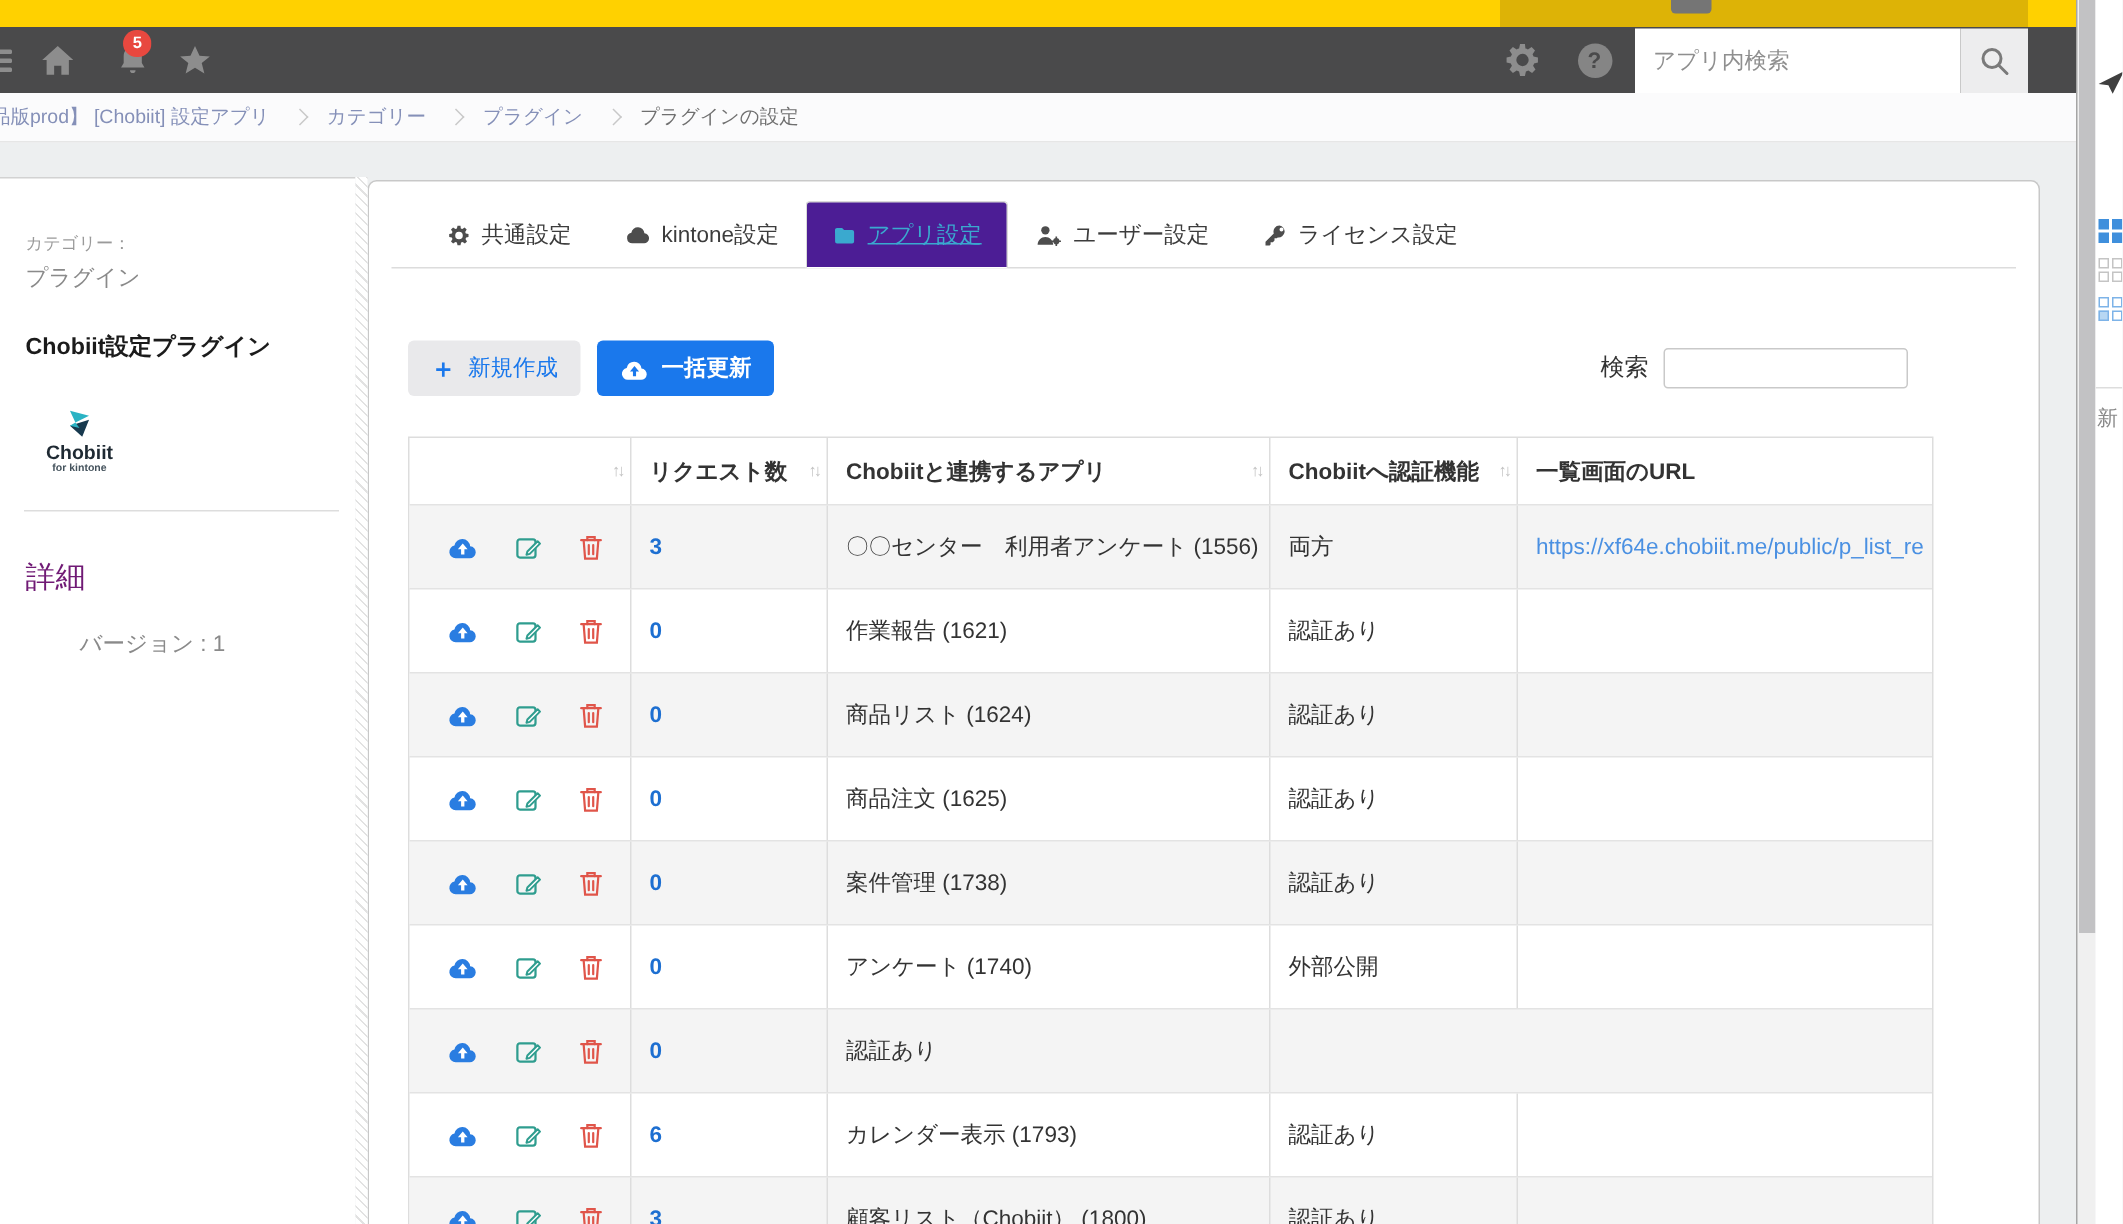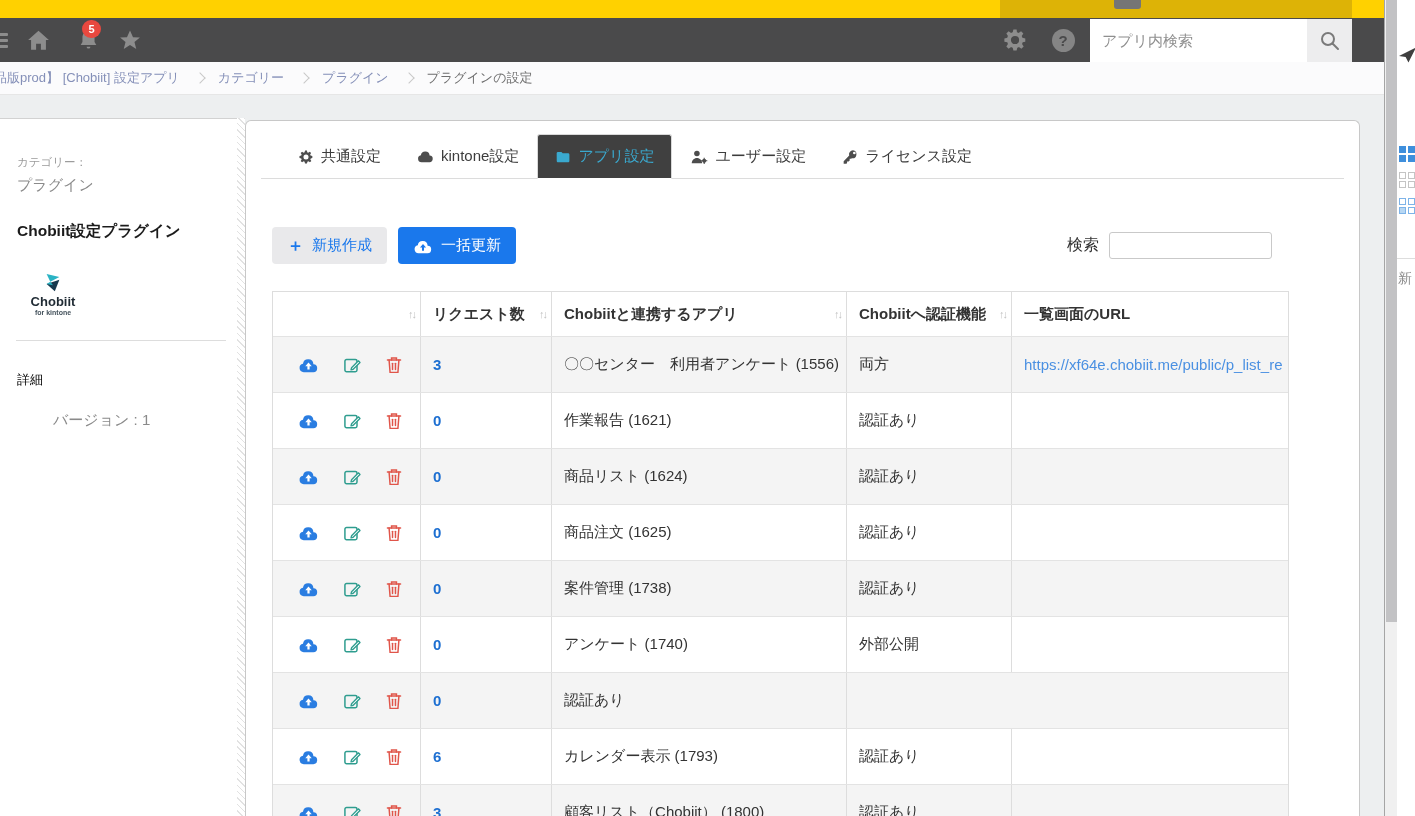--- a/index.html
+++ b/index.html
@@ -43,39 +43,39 @@
   
   .sidebar { position:absolute; left:0; top:118px; width:237px; height:698px; background:#fff;
     border-top:1px solid #d2d2d2; padding:36px 16px 0 17px; }
   .sb-cat-label { font-size:11.5px; color:#9a9a9a; margin-bottom:6px; }
   .sb-cat-value { font-size:15px; color:#8a8a8a; margin-bottom:26px; }
   .sb-plugin-name { font-size:15.5px; font-weight:bold; color:#1b1b1b; margin-bottom:31px; }
   .sb-logo { margin-left:6px; margin-bottom:24px; width:60px; text-align:center; }
   .sb-logo-name { font-size:13px; font-weight:bold; color:#1f2a33; letter-spacing:0; margin-top:1px; }
   .sb-logo-sub { font-size:7px; color:#44525c; font-weight:bold; }
   .sb-divider { border:none; border-top:1px solid #ddd; margin:0 0 30px -1px; width:210px; }
-  .sb-detail { font-size:13px; color:#000000; margin-bottom:22px; }
+  .sb-detail { font-size:20px; color:#701a75; margin-bottom:22px; }
   .sb-version { font-size:15px; color:#8a8a8a;margin-left:36px; }
   
   .gutter { position:absolute; left:237px; top:118px; width:8px; height:698px;
     background:repeating-linear-gradient(45deg,#ffffff 0px,#ffffff 3.5px,#e2e2e2 3.5px,#e2e2e2 4.5px); }
   
   .panel { position:absolute; left:245px; top:120px; width:1115px; height:696px; background:#fff;
     border:1px solid #c8c8c8; border-bottom:none; border-radius:6px 6px 0 0; overflow:hidden; }
   .tabs-wrap { margin:13px 15px 0 15px; padding-left:19px; border-bottom:1px solid #dcdcdc; display:flex; align-items:flex-end; }
   .tab { display:flex; align-items:center; gap:7px; padding:12px 17px; font-size:15px; color:#3c3c3c;
     cursor:pointer; margin-bottom:-1px; border:1px solid transparent; }
-  .tab.active { color:#3aa9cf; background:#404040; border:1px solid #d9d9d9; border-bottom:1px solid #fff;
-    border-radius:3px 3px 0 0; }
+  .tab.active { color:#3aa9cf; background:#4c1d95; border:1px solid #d9d9d9; border-bottom:1px solid #fff;
+    border-radius:3px 3px 0 0;text-decoration:underline; }
   .actions-row { margin:48px 26px 0 26px; display:flex; align-items:center; }
   .btn { display:inline-flex; align-items:center; gap:8px; border:none; border-radius:4px;
     font-size:15px; padding:9px 15px; cursor:pointer; font-family:inherit; }
   .btn-create { background:#e9e9eb; color:#1a78ec; }
   .btn-create .plus { font-size:17px; font-weight:bold; line-height:1; }
-  .btn-bulk { background:#1a78ec; color:#fff; margin-left:11px; }
+  .btn-bulk { background:#1a78ec; color:#fff; margin-left:11px;font-weight:bold; }
   .search-group { margin-left:auto; margin-right:61px; display:flex; align-items:center; gap:10px; }
   .search-group label { font-size:16px; color:#333; }
   .search-group input { width:163px; height:27px; border:1px solid #c9c9c9; border-radius:3px;
     font-family:inherit; font-size:14px; padding:0 8px; outline:none; }
   
   .apps-table { margin:27px 0 0 26px; width:1017px; border:1px solid #ddd; font-size:15px; }
   .tr { display:grid; grid-template-columns:148px 131px 295px 165px 276px; }
   .th, .td { border-right:1px solid #ddd; position:relative; display:flex; align-items:center; }
   .th:last-child, .td:last-child { border-right:none; }
   .th { height:44px; font-weight:bold; color:#333; padding-left:12px; }

